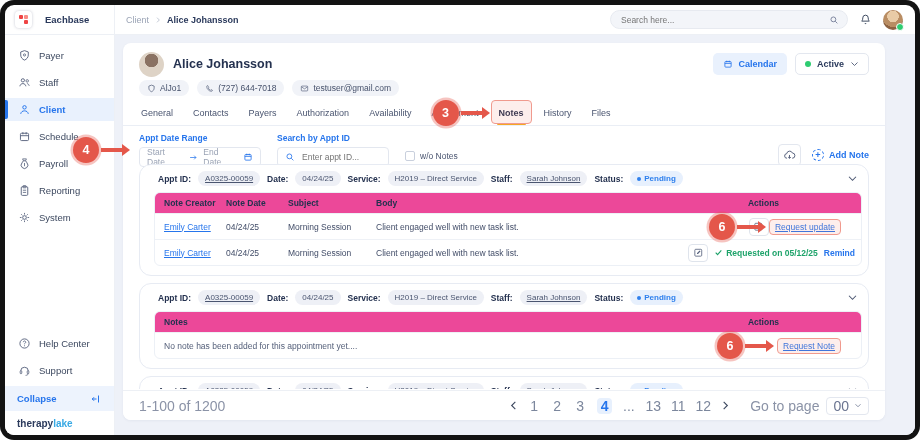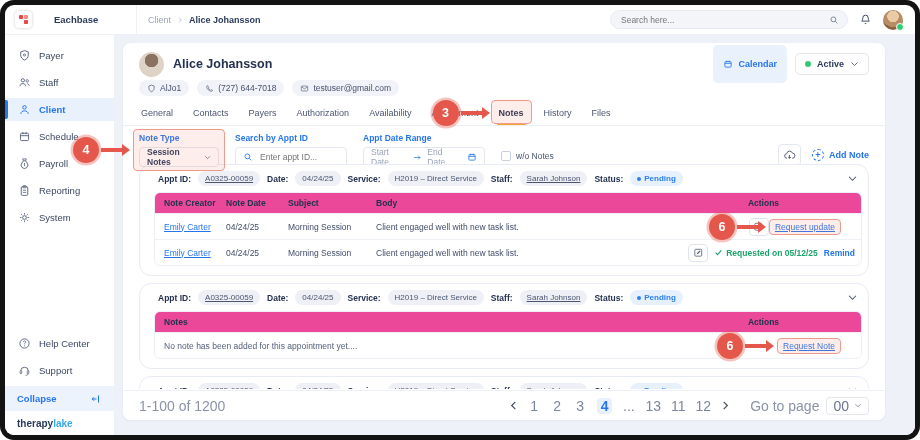--- a/index.html
+++ b/index.html
@@ -4,21 +4,21 @@
 <style>
   html,body{margin:0;padding:0;background:#fff;}
   *{box-sizing:border-box;}
   .frame{width:920px;height:440px;background:#131313;border-radius:14px;padding:5px;position:relative;}
   .window{position:relative;width:910px;height:430px;border-radius:9px;overflow:hidden;background:#fff;
           font-family:"Liberation Sans","DejaVu Sans",sans-serif;color:#3c485f;}
   svg{display:block;}
 
   
   .topbar{height:30px;display:flex;align-items:center;border-bottom:1px solid #edf0f5;}
-  .logo-area{width:132px;height:100%;display:flex;align-items:center;gap:22px;padding-left:10px;border-right:1px solid #edf0f5;flex:none;}
+  .logo-area{width:110px;height:100%;display:flex;align-items:center;gap:13px;padding-left:10px;border-right:1px solid #edf0f5;flex:none;}
   .logo-mark{width:17px;height:17px;border-radius:4px;background:#fff;box-shadow:0 0 3px rgba(30,40,80,.25);display:grid;place-items:center;}
   .logo-px{display:grid;grid-template-columns:4px 4px;grid-template-rows:4px 4px;gap:1px;}
   .logo-px i{display:block;background:#ef4444;border-radius:1px;}
   .logo-px i.lt{background:#f98b84;}
   .logo-px i.empty{background:transparent;}
   .app-name{font-size:9.5px;font-weight:bold;color:#2b3a5c;}
   .breadcrumb{display:flex;align-items:center;gap:5px;padding-left:11px;font-size:9px;color:#9aa3b5;}
   .breadcrumb .current{color:#2b3a5c;font-weight:bold;}
   .topbar-right{margin-left:auto;display:flex;align-items:center;gap:11px;padding-right:12px;}
   .searchbox{width:238px;height:19px;background:#f3f5f9;border:1px solid #e7eaf0;border-radius:10px;display:flex;align-items:center;padding:0 8px;gap:6px;}
@@ -40,21 +40,21 @@
   .brand .lake{color:#38a9e4;}
 
   
   .main{flex:1;background:#eef1f8;padding:8px 30px 0 8px;}
   .card{background:#fff;border-radius:8px;height:377px;display:flex;flex-direction:column;box-shadow:0 1px 3px rgba(20,40,80,.05);}
 
   .client-top{display:flex;align-items:center;padding:8px 16px 0;height:34px;}
   .client-avatar{width:25px;height:25px;border-radius:50%;background:radial-gradient(circle at 50% 34%,#8a7263 0 32%,#ded3c6 33% 100%);flex:none;}
   .client-name{font-size:12.5px;font-weight:bold;color:#24314f;margin-left:9px;}
   .client-actions{margin-left:auto;display:flex;gap:8px;align-items:center;}
-  .btn-calendar{height:38px;background:#e9f1fd;color:#2675ec;font-weight:bold;font-size:9px;border:0;border-radius:5px;display:flex;align-items:center;gap:5px;padding:0 10px;cursor:pointer;font-family:inherit;}
+  .btn-calendar{height:22px;background:#e9f1fd;color:#2675ec;font-weight:bold;font-size:9px;border:0;border-radius:5px;display:flex;align-items:center;gap:5px;padding:0 10px;cursor:pointer;font-family:inherit;}
   .select-active{height:22px;border:1px solid #e3e7ef;border-radius:5px;background:#fff;display:flex;align-items:center;gap:6px;padding:0 9px;font-size:9px;color:#2b3a5c;font-weight:bold;cursor:pointer;}
   .gdot{width:6px;height:6px;border-radius:50%;background:#2ecc71;}
   .badges{display:flex;gap:8px;padding:4px 16px 6px;height:24px;align-items:center;}
   .badge{height:16px;background:#f1f3f8;border-radius:9px;display:flex;align-items:center;gap:4px;padding:0 8px;font-size:8.5px;color:#46516b;}
   .badge .ic{width:9px;height:9px;color:#56617c;}
 
   .tabs{display:flex;gap:20px;padding:0 18px;border-bottom:1px solid #eaeef5;height:25px;align-items:center;}
   .tab{font-size:9px;color:#4a5570;position:relative;height:100%;display:flex;align-items:center;cursor:pointer;white-space:nowrap;}
   .tab.active{font-weight:bold;color:#24314f;}
   .tab.active::after{content:"";position:absolute;left:-2px;right:-2px;bottom:0;height:2.5px;background:#f6a623;border-radius:2px;}
@@ -297,51 +297,42 @@
           <span class="tab">Payers</span>
           <span class="tab">Authorization</span>
           <span class="tab">Availability</span>
           <span class="tab">Assignment</span>
           <span class="tab active annot-ring">Notes</span>
           <span class="tab">History</span>
           <span class="tab">Files</span>
         </div>
 
         <div class="filters">
-          <div class="filter-group annot-ring">
-            <span class="flabel">Note Type</span>
-            <div class="control select-notes">
-              <span>Session Notes</span>
-              <svg width="8" height="5" viewBox="0 0 24 16">
-                    <path d="M4 4l8 8 8-8" fill="none" stroke="#56617c" stroke-width="2.5"></path>
+          <div class="filter-group">
+            <span class="flabel">Appt Date Range</span>
+            <div class="control date-range">
+              <span>Start Date</span>
+              <svg width="9" height="7" viewBox="0 0 24 18">
+                    <path d="M3 9h16M14 4l5 5-5 5" fill="none" stroke="#2675ec" stroke-width="2"></path>
+                  </svg>
+              <span>End Date</span>
+              <svg class="ic" width="10" height="10" viewBox="0 0 24 24">
+                    <rect x="4.5" y="6" width="15" height="13.5" rx="2" fill="none" stroke="#2675ec" stroke-width="2"></rect>
+                    <path d="M4.5 10.5h15M9 4v4M15 4v4" fill="none" stroke="#2675ec" stroke-width="2"></path>
                   </svg>
             </div>
           </div>
           <div class="filter-group">
             <span class="flabel">Search by Appt ID</span>
             <div class="control appt-search">
               <svg width="10" height="10" viewBox="0 0 24 24">
                     <circle cx="10.5" cy="10.5" r="5.8" fill="none" stroke="#2675ec" stroke-width="2"></circle>
                     <path d="M15 15l5 5" stroke="#2675ec" stroke-width="2"></path>
                   </svg>
               <input placeholder="Enter appt ID..." style="">
-            </div>
-          </div>
-          <div class="filter-group">
-            <span class="flabel">Appt Date Range</span>
-            <div class="control date-range">
-              <span>Start Date</span>
-              <svg width="9" height="7" viewBox="0 0 24 18">
-                    <path d="M3 9h16M14 4l5 5-5 5" fill="none" stroke="#2675ec" stroke-width="2"></path>
-                  </svg>
-              <span>End Date</span>
-              <svg class="ic" width="10" height="10" viewBox="0 0 24 24">
-                    <rect x="4.5" y="6" width="15" height="13.5" rx="2" fill="none" stroke="#2675ec" stroke-width="2"></rect>
-                    <path d="M4.5 10.5h15M9 4v4M15 4v4" fill="none" stroke="#2675ec" stroke-width="2"></path>
-                  </svg>
             </div>
           </div>
           <div class="wo-notes">
             <span class="checkbox"></span>
             <span>w/o Notes</span>
           </div>
           <div class="filters-right">
             <span class="cloud-btn">
               <svg width="13" height="13" viewBox="0 0 24 24">
                     <path d="M7.5 17a4.2 4.2 0 0 1-.6-8.4 5.4 5.4 0 0 1 10.4-1.2A3.9 3.9 0 0 1 17 17" fill="none" stroke="currentColor" stroke-width="1.8"></path>

